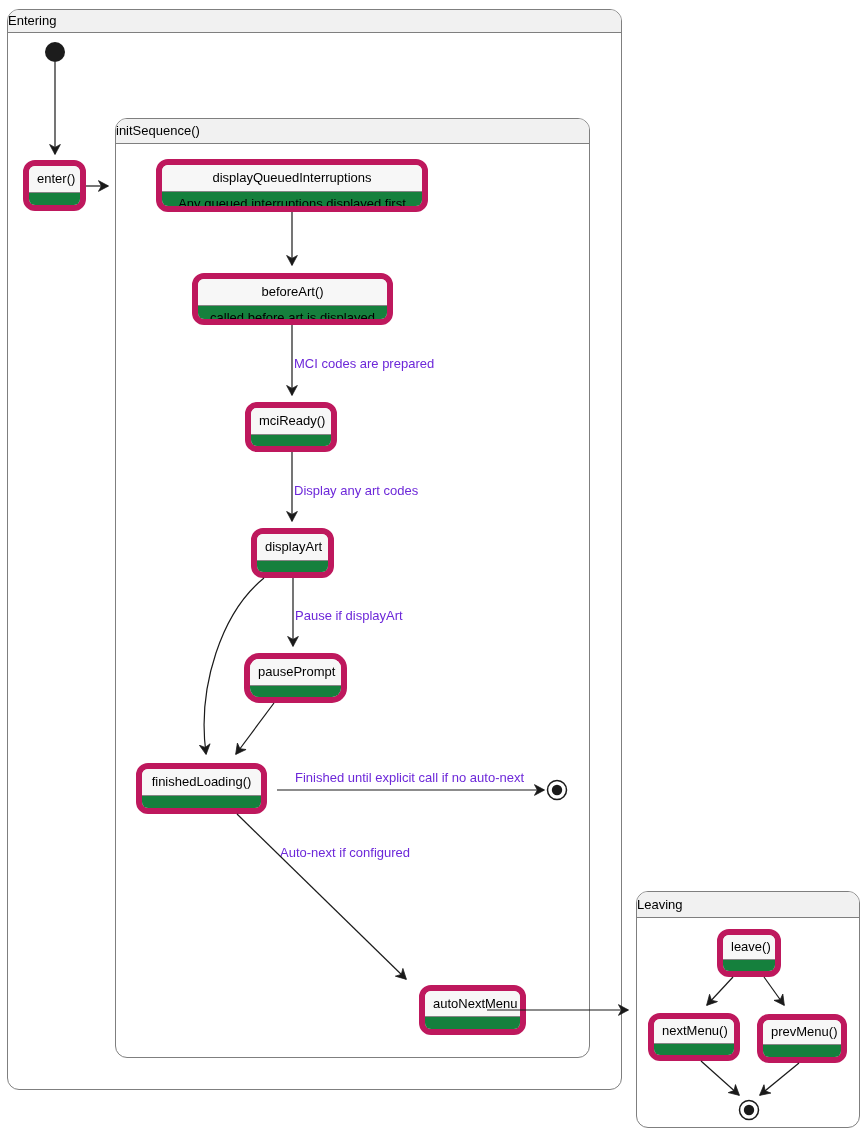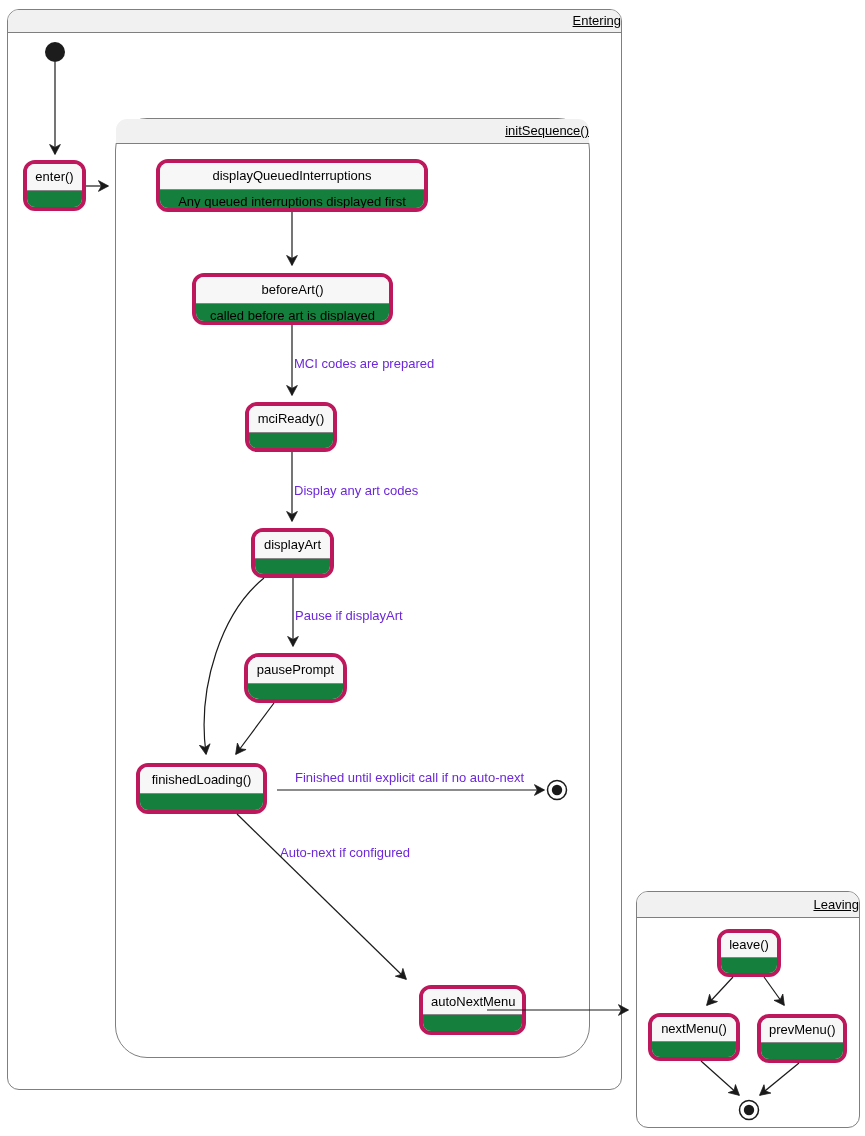--- a/index.html
+++ b/index.html
@@ -17,31 +17,30 @@
   .group {
     position: absolute;
     border: 1px solid #7f7f7f;
     border-radius: 12px;
     background: transparent;
     box-sizing: border-box;
   }
   .group-header {
     height: 23px;
     line-height: 23px;
-    text-align: right;
+    text-align: left;
     background: #f1f1f1;
     border-bottom: 1px solid #7f7f7f;
     border-radius: 11px 11px 0 0;
     font-size: 13px;
-    text-decoration: underline;
   }
   
   .state {
     position: absolute;
-    border: 4px solid #be185d;
+    border: 6px solid #be185d;
     border-radius: 12px;
     background: #ececec;
     box-sizing: border-box;
     overflow: hidden;
   }
   .state-title {
     height: 26px;
     line-height: 26px;
     text-align: center;
     background: #f7f7f7;
@@ -75,21 +74,21 @@
 </style>
 </head>
 <body>
 
 <div class="canvas">
 
   <div class="group" style="left:7px; top:9px; width:615px; height:1081px;">
     <div class="group-header" style="height:22px; line-height:22px;">Entering</div>
   </div>
 
-  <div class="group" style="left:115px; top:118px; width:475px; height:940px;border-radius:32px;">
+  <div class="group" style="left:115px; top:118px; width:475px; height:940px;">
     <div class="group-header" style="height:24px; line-height:24px;">initSequence()</div>
   </div>
 
   <div class="group" style="left:636px; top:891px; width:224px; height:237px;">
     <div class="group-header" style="height:25px; line-height:25px;">Leaving</div>
   </div>
 
   <div class="state" style="left:23px; top:160px; width:63px; height:51px;">
     <div class="state-title">enter()</div>
     <div class="state-body"></div>

